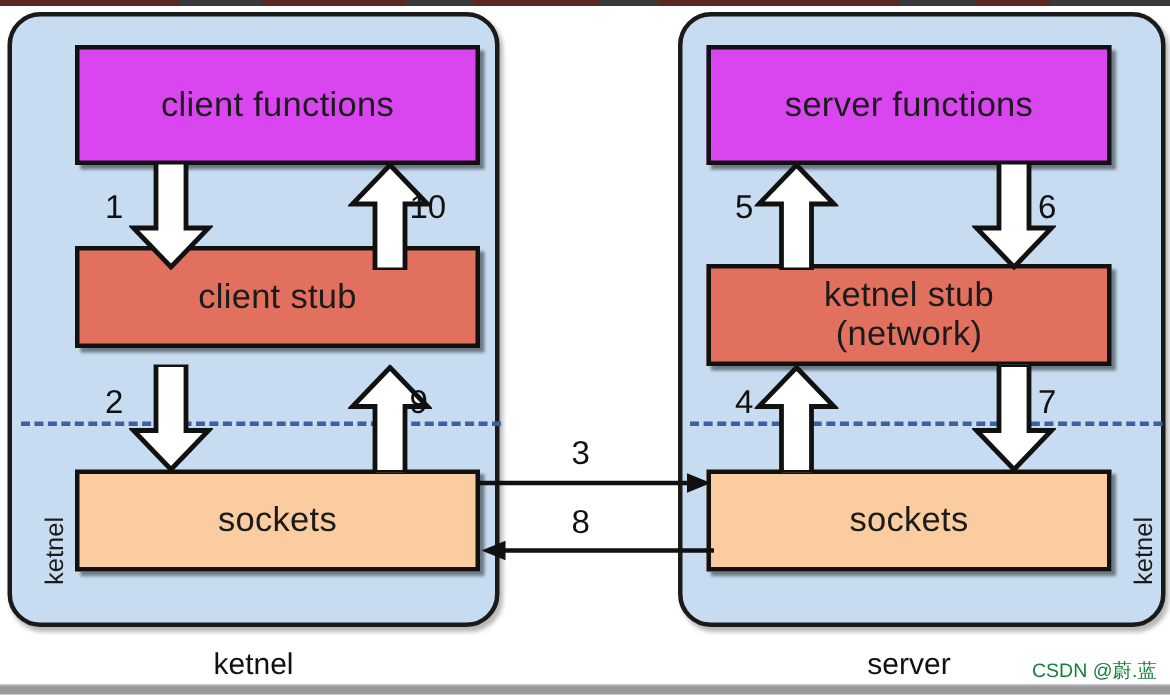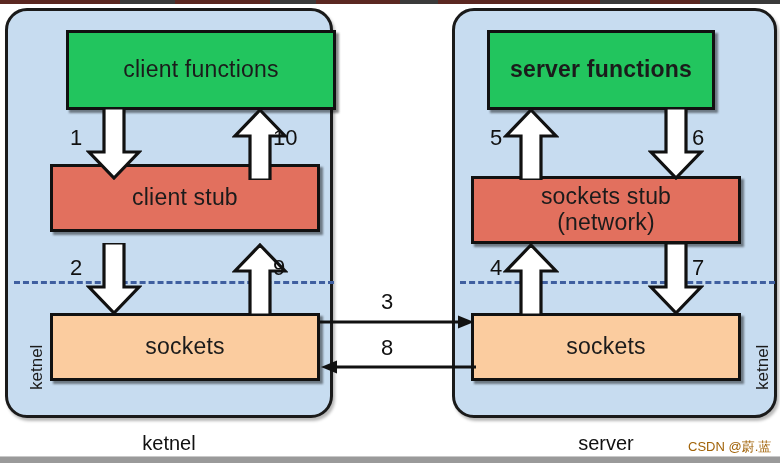--- a/index.html
+++ b/index.html
@@ -63,21 +63,21 @@
     display: flex;
     align-items: center;
     justify-content: center;
     text-align: center;
     color: #1b1b1b;
     font-size: 23px;
     line-height: 1.12;
     box-shadow: 3px 3px 2px rgba(0,0,0,0.45);
     letter-spacing: .2px;
   }
-  .box.blue   { background: #22c55e; margin-left: 16px; }
+  .box.blue   { background: #d946ef; }
   .box.salmon { background: #e2705e; }
   .box.orange { background: #fbcc9f; }
 
   
   .dashed {
     position: absolute;
     height: 0;
     border-top: 3px dashed #3f5fa0;
   }
 
@@ -117,21 +117,21 @@
   .host-label {
     position: absolute;
     font-size: 20px;
     color: #111111;
     text-align: center;
   }
 
   .watermark {
     position: absolute;
     font-size: 13px;
-    color: #a16207;
+    color: #15803d;
     white-space: nowrap;
   }
 </style>
 </head>
 <body>
 
 <div id="stage">
 
   <div class="strip-top">
     <div class="seg" style="left:120px;width:55px;"></div>
@@ -180,24 +180,24 @@
     </svg>
   </div>
   <div class="step" style="left:273px; top:255px;">9</div>
 
   <div class="panel" id="panel-server"></div>
 
   <div class="dashed" style="left:460px; top:281px; width:315px;"></div>
 
   <div class="kernel-label" style="left:753px; top:390px;">ketnel</div>
 
-  <div class="box blue" style="left:471px; top:30px; width:228px; height:80px;font-weight:bold;">server functions</div>
+  <div class="box blue" style="left:471px; top:30px; width:270px; height:80px;">server functions</div>
 
   <div class="box salmon" style="left:471px; top:176px; width:270px; height:68px; flex-direction:column;">
-    <span>sockets stub</span>
+    <span>ketnel stub</span>
     <span>(network)</span>
   </div>
 
   <div class="box orange" style="left:471px; top:313px; width:270px; height:68px;">sockets</div>
 
   <div class="blockarrow" style="left:503px; top:108px;">
     <svg width="56" height="72" viewBox="0 0 56 72">
       <polygon points="28,2 53,28 38,28 38,72 18,72 18,28 3,28" fill="#ffffff" stroke="#111111" stroke-width="3.2" stroke-linejoin="miter"></polygon>
     </svg>
   </div>

